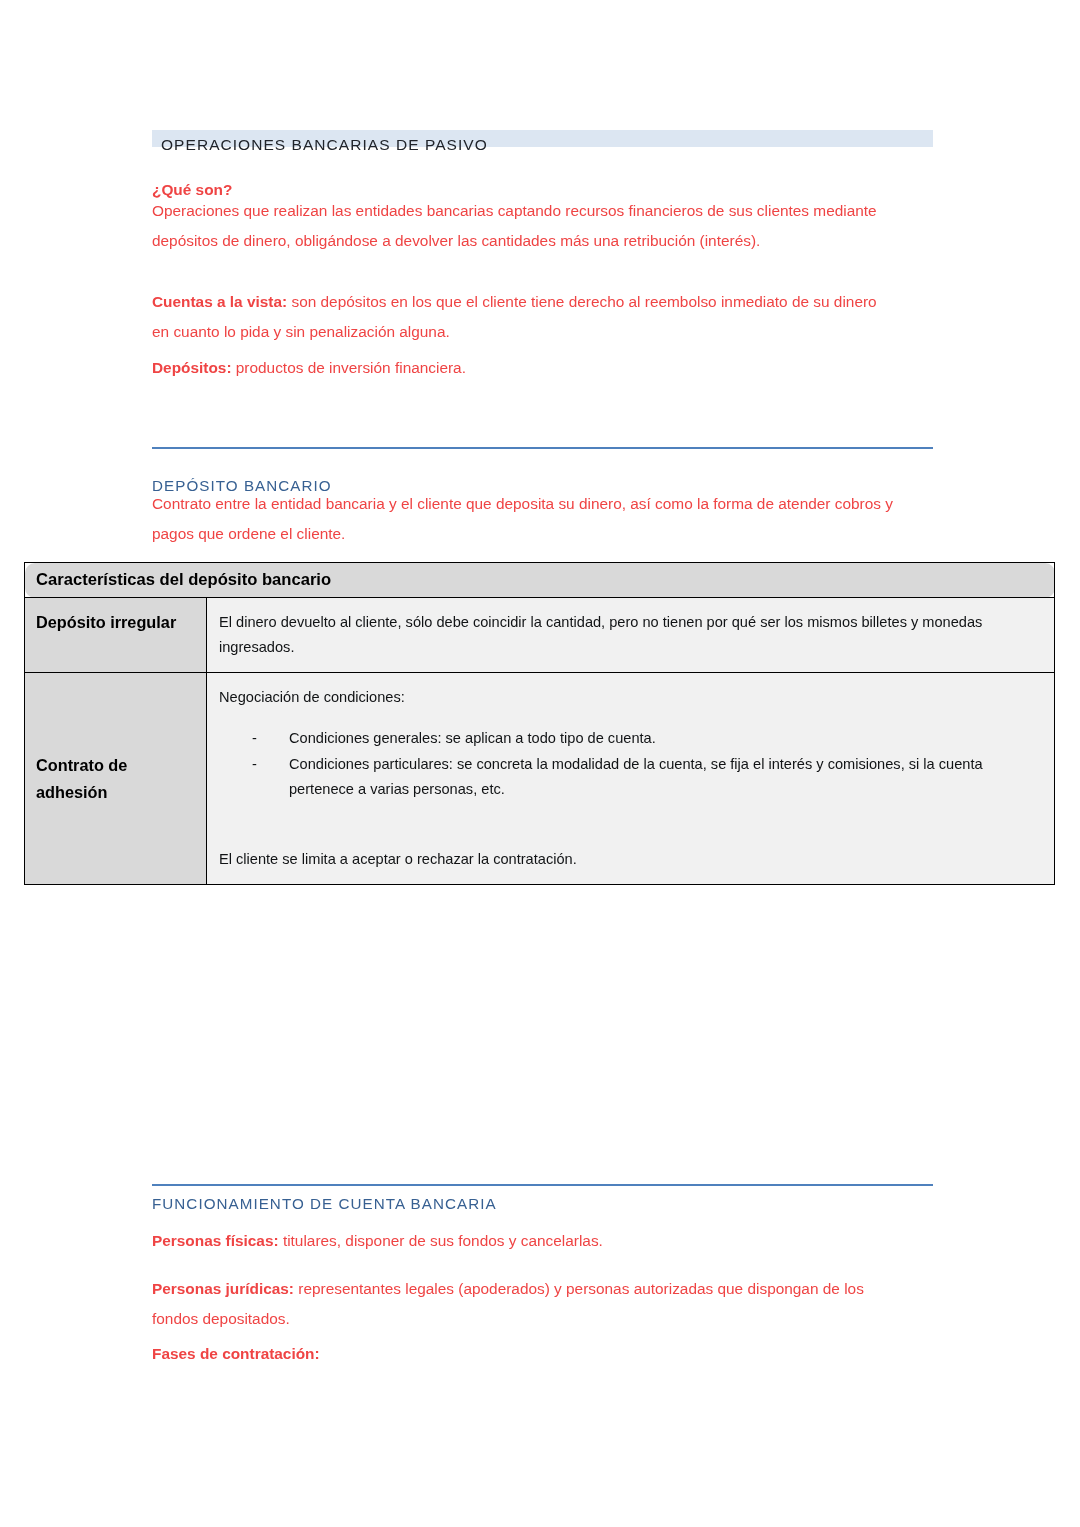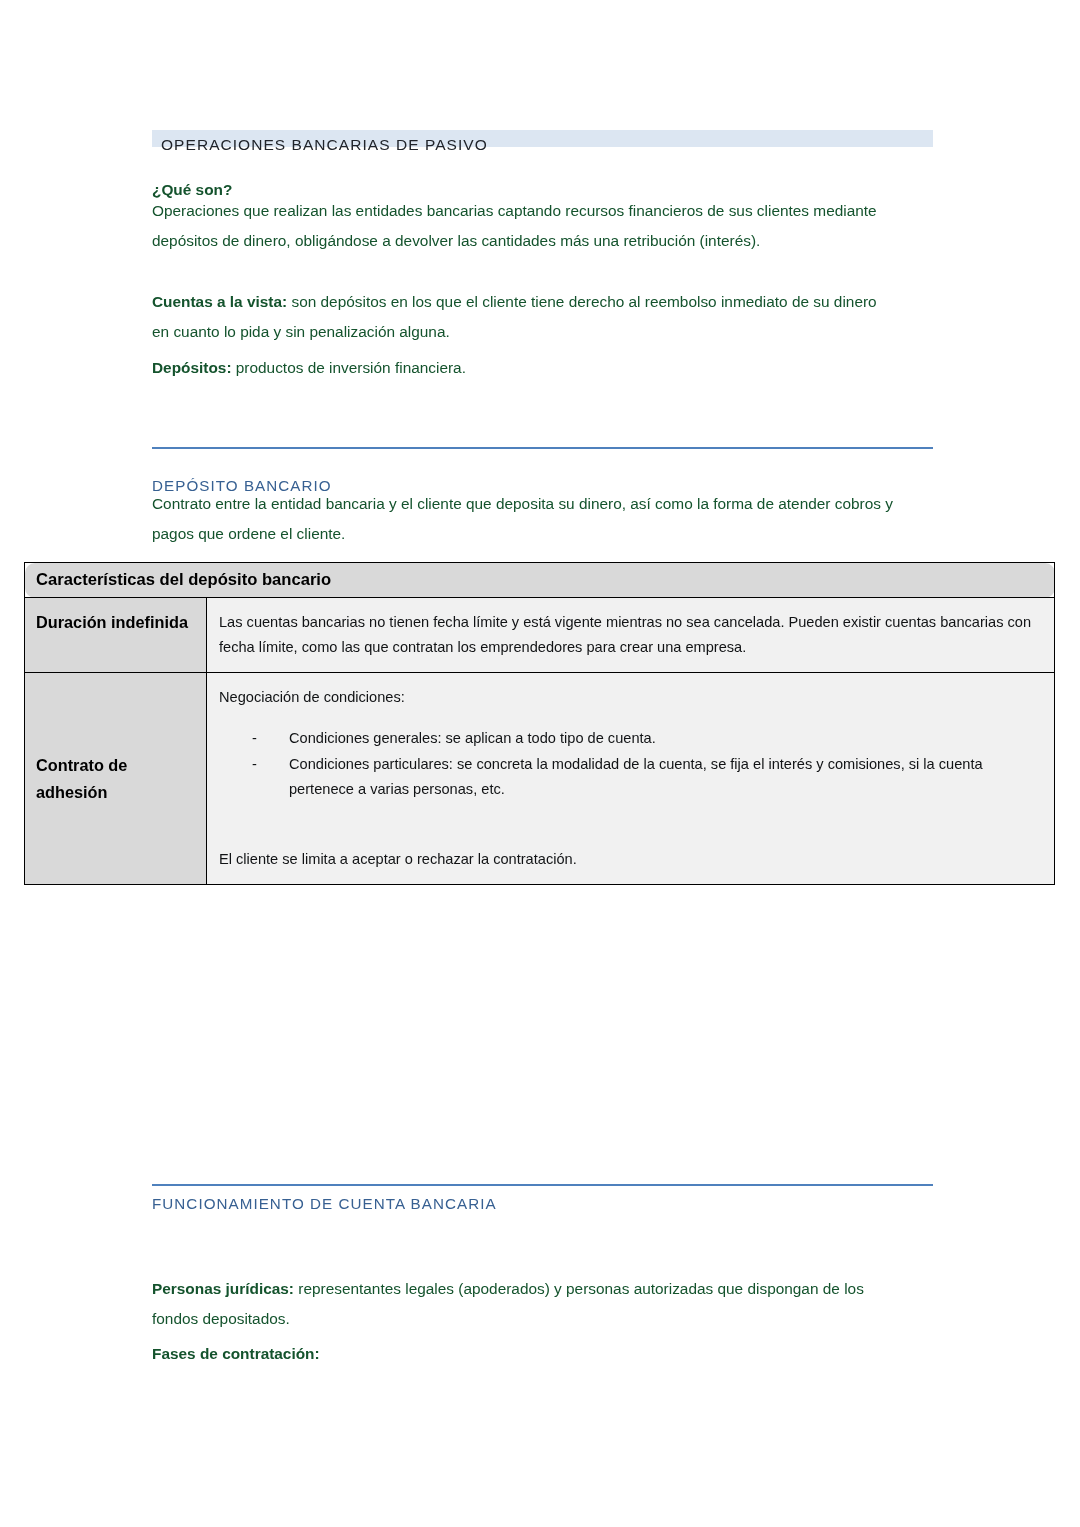--- a/index.html
+++ b/index.html
@@ -42,21 +42,21 @@
     white-space: nowrap;
   }
 
   
   .para {
     position: absolute;
     left: 152px;
     width: 742px;
     font-size: 15.4px;
     line-height: 30px;
-    color: #14532d;
+    color: #ef4444;
     text-align: left;
   }
   .para b, .lead {
     font-weight: bold;
   }
 
   
   .rule {
     position: absolute;
     left: 152px;
@@ -168,25 +168,25 @@
   <table class="tbl">
     <colgroup>
       <col class="col-label">
       <col class="col-body">
     </colgroup>
     <tbody>
       <tr>
         <td class="thead-cell" colspan="2">Características del depósito bancario</td>
       </tr>
 
-
       <tr>
-        <td class="label-cell">Duración indefinida</td>
-        <td class="body-cell">Las cuentas bancarias no tienen fecha límite y está vigente mientras no sea cancelada. Pueden existir cuentas bancarias con fecha límite, como las que contratan los emprendedores para crear una empresa.</td>
+        <td class="label-cell">Depósito irregular</td>
+        <td class="body-cell">El dinero devuelto al cliente, sólo debe coincidir la cantidad, pero no tienen por qué ser los mismos billetes y monedas ingresados.</td>
       </tr>
+
 
       <tr>
         <td class="label-cell mid">Contrato de adhesión</td>
         <td class="body-cell">
           <p class="intro">Negociación de condiciones:</p>
           <ul class="dash-list">
             <li>
               <span class="dash">-</span>
               <span>Condiciones generales: se aplican a todo tipo de cuenta.</span>
             </li>
@@ -199,20 +199,23 @@
           <p class="tail">El cliente se limita a aceptar o rechazar la contratación.</p>
         </td>
       </tr>
     </tbody>
   </table>
 
   <div class="rule" style="top:1184px;"></div>
 
   <div class="blue-heading" style="top:1195px;">FUNCIONAMIENTO DE CUENTA BANCARIA</div>
 
+  <div class="para" style="top:1226px;">
+    <b>Personas físicas:</b><span> titulares, disponer de sus fondos y cancelarlas.</span>
+  </div>
 
   <div class="para" style="top:1274px;">
     <b>Personas jurídicas:</b><span> representantes legales (apoderados) y personas autorizadas que dispongan de los fondos depositados.</span>
   </div>
 
   <div class="para" style="top:1339px;">
     <b>Fases de contratación:</b>
   </div>
 
 </div>

